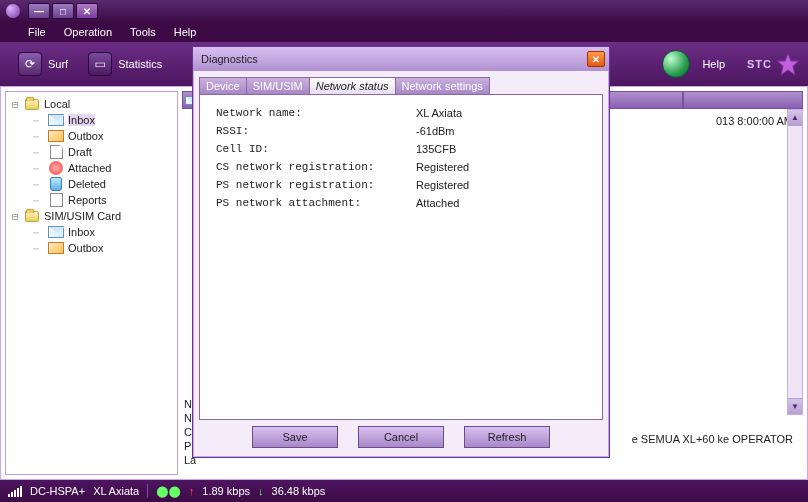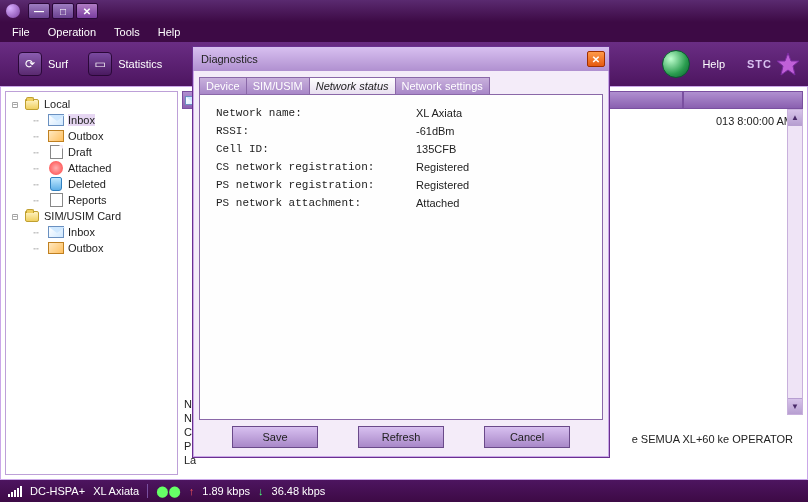--- a/index.html
+++ b/index.html
@@ -2,21 +2,21 @@
 <html><head>
 <meta charset="utf-8">
 <style>
   * { box-sizing: border-box; margin: 0; padding: 0; font-family: "Tahoma","Segoe UI",sans-serif; font-size: 11px; }
   html,body { width:808px; height:502px; overflow:hidden; background:#3d0a45; }
   .titlebar { height:22px; background:linear-gradient(to bottom,#5a2a70,#3d0a45); color:#fff; display:flex; align-items:center; padding:0 4px 0 6px; }
   .titlebar .ico { width:14px;height:14px;border-radius:50%;background:radial-gradient(circle at 30% 30%,#d9b0ff,#7a3da0);margin-right:6px; }
   .titlebar .title { flex:1; }
   .winbtn { width:22px;height:16px;margin-left:2px;background:linear-gradient(to bottom,#9d7cc0,#6a4090);border:1px solid #2a0838;border-radius:2px;display:flex;align-items:center;justify-content:center;color:#fff;font-weight:bold;font-size:10px; }
   .winbtn.close{ background:linear-gradient(to bottom,#b07cc4,#7a3da0);} 
-  .menubar { height:20px; background:#3d0a45; color:#fff; display:flex; align-items:center; padding:0 4px; gap:2px; }
+  .menubar { height:20px; background:#3d0a45; color:#fff; display:flex; align-items:center; padding:0 20px; gap:2px; }
   .menuitem { padding:2px 8px; }
   .toolbar { height:44px; background:linear-gradient(to bottom,#6a2d84,#4d1560); display:flex; align-items:center; padding:0 8px; color:#fff; }
   .toolbtn { display:flex; align-items:center; gap:6px; padding:4px 10px; }
   .toolbtn .tbico { width:24px;height:24px;border-radius:4px;background:linear-gradient(to bottom,#8a5cb0,#5a2a70);border:1px solid #2a0838;display:flex;align-items:center;justify-content:center;color:#fff;font-size:12px; }
   .toolbtn.stat .tbico{ background:linear-gradient(to bottom,#7a4aa0,#4a1a60);} 
   .toolbar .spacer { flex:1; }
   .globe { width:28px;height:28px;border-radius:50%;background:radial-gradient(circle at 30% 30%,#bfffcf,#2a9d4f 60%,#0a5a2f);border:1px solid #0a5a2f;margin-right:6px; }
   .stc { margin-left:12px; color:#d8c0f0; display:flex;align-items:center; gap:4px; font-size:15px; font-weight:bold; letter-spacing:1px; }
   .stc .star { width:24px;height:24px; }
   .stc .star svg{ width:24px;height:24px; }
@@ -41,21 +41,21 @@
   .dlg-title{ height:24px; background:linear-gradient(to bottom,#d8c0f0,#b090d0); display:flex; align-items:center; padding:0 4px 0 8px; color:#222; }
   .dlg-title .t{flex:1;}
   .dlg-close{ width:18px;height:16px;background:linear-gradient(to bottom,#ff9a4a,#e55a10);border:1px solid #a03000;border-radius:2px;color:#fff;display:flex;align-items:center;justify-content:center;font-weight:bold;font-size:10px;}
   .tabstrip{ display:flex; margin:6px 6px 0 6px; }
   .tab{ padding:2px 6px; background:linear-gradient(to bottom,#c8b0dc,#a888c8); border:1px solid #8a68a8; border-bottom:none; color:#fff; font-size:11px; }
   .tab + .tab{ margin-left:-1px;}
   .tab.active{ background:linear-gradient(to bottom,#fefefe,#e8dff0); color:#222; position:relative; z-index:1;font-style:italic;}
   .tabbody{ margin:0 6px 6px 6px; height:326px; background:#fefefe; border:1px solid #8a68a8; padding:12px 16px; }
   .field{ display:flex; margin-bottom:6px; color:#222;}
   .field .fname{ width:200px;font-family:Liberation Mono, monospace;}
-  .dlgbtns{ display:flex; justify-content:center; gap:40px; padding:0 0 10px 0;}
+  .dlgbtns{ display:flex; justify-content:center; gap:20px; padding:0 0 10px 0;}
   .dlgbtn{ width:86px; height:22px; background:linear-gradient(to bottom,#d8c0f0,#a888c8); border:1px solid #6a4a8a; color:#222; display:flex;align-items:center;justify-content:center;}
   .statusbar{ height:22px; background:linear-gradient(to bottom,#4d1560,#3d0a45); color:#fff; display:flex; align-items:center; padding:0 8px; gap:8px;}
   .sb-sep{ width:1px;height:14px;background:#7a50a0;}
   .sb-ico{ display:inline-flex;align-items:center;justify-content:center;}
   .sig{ display:inline-flex;align-items:flex-end;gap:1px;height:12px;}
   .sig span{ width:2px;background:#fff;}
   .sig span:nth-child(1){height:3px}.sig span:nth-child(2){height:5px}.sig span:nth-child(3){height:7px}.sig span:nth-child(4){height:9px}.sig span:nth-child(5){height:11px}
   .arrow-up{color:#ff5a5a;font-weight:bold;}
   .arrow-dn{color:#4aff7a;font-weight:bold;}
   .envico{ width:16px;height:12px;background:linear-gradient(135deg,#fff,#cfe8ff);border:1px solid #6a90c0;position:relative;}
@@ -266,16 +266,16 @@
         <span class="fname">PS network registration:</span>
         <span>Registered</span>
       </div>
     <div class="field">
         <span class="fname">PS network attachment:</span>
         <span>Attached</span>
       </div>
   </div>
   <div class="dlgbtns">
     <div class="dlgbtn">Save</div>
+    <div class="dlgbtn">Cancel</div>
     <div class="dlgbtn">Refresh</div>
-    <div class="dlgbtn">Cancel</div>
   </div>
 </div>
 
 </body></html>

